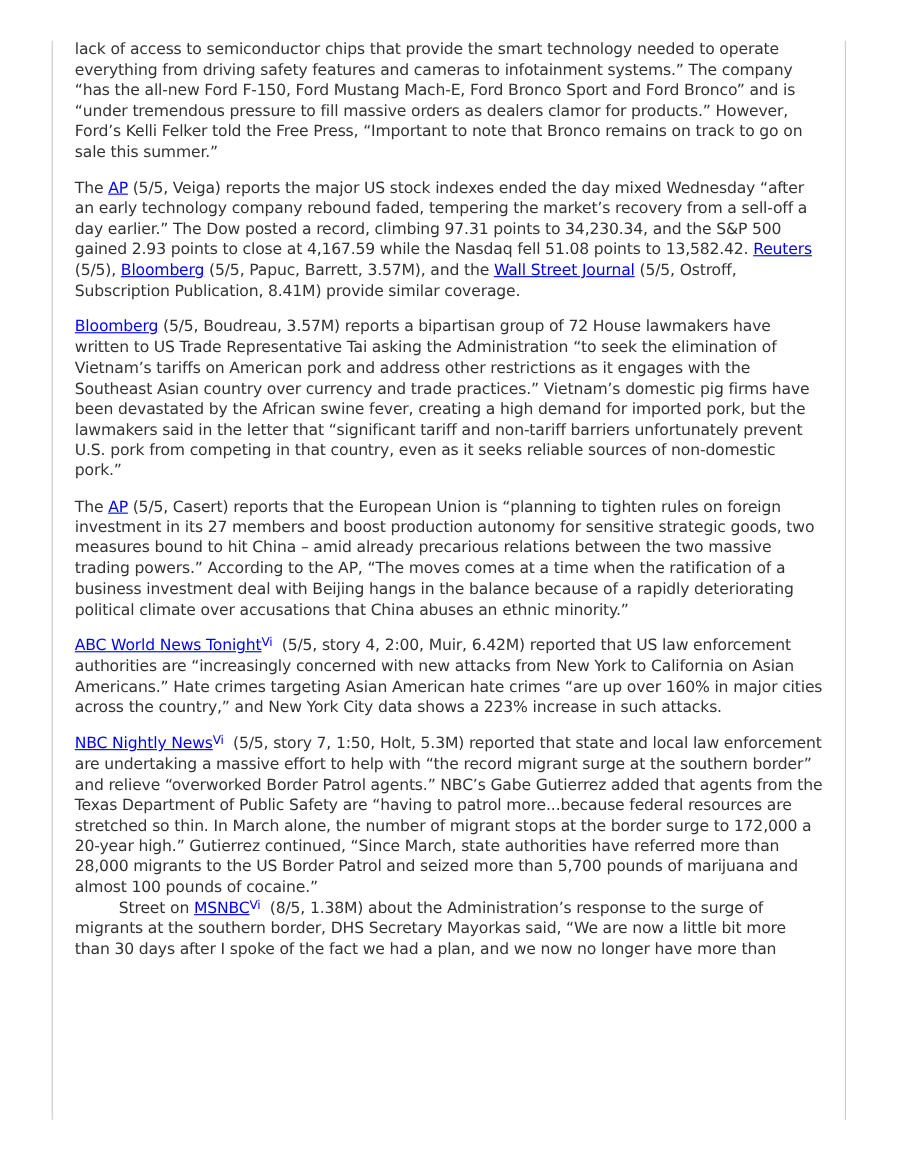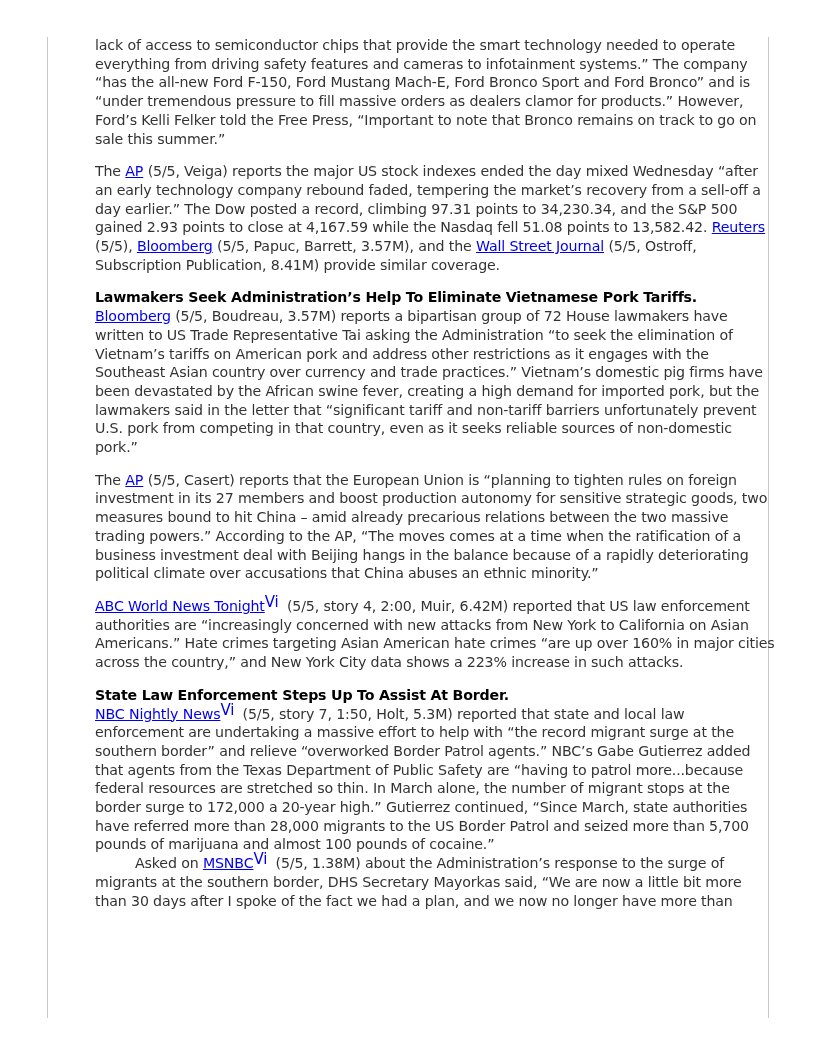--- a/index.html
+++ b/index.html
@@ -4,63 +4,61 @@
 <style>
   html, body { margin: 0; padding: 0; background: #ffffff; }
   body { width: 816px; height: 1056px; position: relative; overflow: hidden; }
   .page-frame {
     position: absolute; left: 47px; top: 37px; width: 720px; height: 981px;
     border-left: 1px solid #c8c8c8; border-right: 1px solid #c8c8c8;
   }
   .content {
     position: absolute; left: 68px; top: 36px; width: 682px;
     font-family: "DejaVu Sans", sans-serif; font-size: 14.2px; line-height: 18.7px;
-    color: #333333; letter-spacing: -0.15px; margin-left: 27px;
+    color: #333333; letter-spacing: -0.15px;
   }
   .content p { margin: 0; }
   .article { margin: 0; }
   .headline {
     font-weight: bold; color: #000000; font-size: 14.2px; line-height: 18.7px;
     margin: 0 0 5px 0; letter-spacing: -0.2px;
   }
   .para-gap { height: 14px; }
   a.src { color: #0000ee; text-decoration: underline; }
-  sup.vi { color: #0000ee; font-size: 15px; vertical-align: 4px; line-height: 0; margin-right: 4px; }
+  sup.vi { color: #0000ee; font-size: 11px; vertical-align: 4px; line-height: 0; margin-right: 4px; }
   .indent { text-indent: 40px; }
 </style>
 </head>
 <body>
 
 <div class="page-frame"></div>
 
 <div class="content">
 
   <p>lack of access to semiconductor chips that provide the smart technology needed to operate everything from driving safety features and cameras to infotainment systems.” The company “has the all-new Ford F-150, Ford Mustang Mach-E, Ford Bronco Sport and Ford Bronco” and is “under tremendous pressure to fill massive orders as dealers clamor for products.” However, Ford’s Kelli Felker told the Free Press, “Important to note that Bronco remains on track to go on sale this summer.”</p>
   <div class="para-gap"></div>
 
   <div class="article">
     <p><span>The </span><a class="src" href="#">AP</a><span> (5/5, Veiga) reports the major US stock indexes ended the day mixed Wednesday “after an early technology company rebound faded, tempering the market’s recovery from a sell-off a day earlier.” The Dow posted a record, climbing 97.31 points to 34,230.34, and the S&amp;P 500 gained 2.93 points to close at 4,167.59 while the Nasdaq fell 51.08 points to 13,582.42. </span><a class="src" href="#">Reuters</a><span> (5/5), </span><a class="src" href="#">Bloomberg</a><span> (5/5, Papuc, Barrett, 3.57M), and the </span><a class="src" href="#">Wall Street Journal</a><span> (5/5, Ostroff, Subscription Publication, 8.41M) provide similar coverage.</span></p>
   </div>
   <div class="para-gap"></div>
 
   <div class="article">
-    <p class="headline">Lawmakers Seek Administration’s Help To Eliminate Vietnamese Pork Tariffs.</p>
     <p><a class="src" href="#">Bloomberg</a><span> (5/5, Boudreau, 3.57M) reports a bipartisan group of 72 House lawmakers have written to US Trade Representative Tai asking the Administration “to seek the elimination of Vietnam’s tariffs on American pork and address other restrictions as it engages with the Southeast Asian country over currency and trade practices.” Vietnam’s domestic pig firms have been devastated by the African swine fever, creating a high demand for imported pork, but the lawmakers said in the letter that “significant tariff and non-tariff barriers unfortunately prevent U.S. pork from competing in that country, even as it seeks reliable sources of non-domestic pork.”</span></p>
   </div>
   <div class="para-gap"></div>
 
   <div class="article">
     <p><span>The </span><a class="src" href="#">AP</a><span> (5/5, Casert) reports that the European Union is “planning to tighten rules on foreign investment in its 27 members and boost production autonomy for sensitive strategic goods, two measures bound to hit China – amid already precarious relations between the two massive trading powers.” According to the AP, “The moves comes at a time when the ratification of a business investment deal with Beijing hangs in the balance because of a rapidly deteriorating political climate over accusations that China abuses an ethnic minority.”</span></p>
   </div>
   <div class="para-gap"></div>
 
   <div class="article">
     <p><a class="src" href="#">ABC World News Tonight</a><sup class="vi">Vi</sup><span> (5/5, story 4, 2:00, Muir, 6.42M) reported that US law enforcement authorities are “increasingly concerned with new attacks from New York to California on Asian Americans.” Hate crimes targeting Asian American hate crimes “are up over 160% in major cities across the country,” and New York City data shows a 223% increase in such attacks.</span></p>
   </div>
   <div class="para-gap"></div>
 
   <div class="article">
-    <p class="headline">State Law Enforcement Steps Up To Assist At Border.</p>
     <p><a class="src" href="#">NBC Nightly News</a><sup class="vi">Vi</sup><span> (5/5, story 7, 1:50, Holt, 5.3M) reported that state and local law enforcement are undertaking a massive effort to help with “the record migrant surge at the southern border” and relieve “overworked Border Patrol agents.” NBC’s Gabe Gutierrez added that agents from the Texas Department of Public Safety are “having to patrol more...because federal resources are stretched so thin. In March alone, the number of migrant stops at the border surge to 172,000 a 20-year high.” Gutierrez continued, “Since March, state authorities have referred more than 28,000 migrants to the US Border Patrol and seized more than 5,700 pounds of marijuana and almost 100 pounds of cocaine.”</span></p>
-    <p class="indent"><span>Asked on </span><a class="src" href="#">MSNBC</a><sup class="vi">Vi</sup><span> (5/5, 1.38M) about the Administration’s response to the surge of migrants at the southern border, DHS Secretary Mayorkas said, “We are now a little bit more than 30 days after I spoke of the fact we had a plan, and we now no longer have more than</span></p>
+    <p class="indent"><span>Street on </span><a class="src" href="#">MSNBC</a><sup class="vi">Vi</sup><span> (8/5, 1.38M) about the Administration’s response to the surge of migrants at the southern border, DHS Secretary Mayorkas said, “We are now a little bit more than 30 days after I spoke of the fact we had a plan, and we now no longer have more than</span></p>
   </div>
 
 </div>
 
 </body></html>

